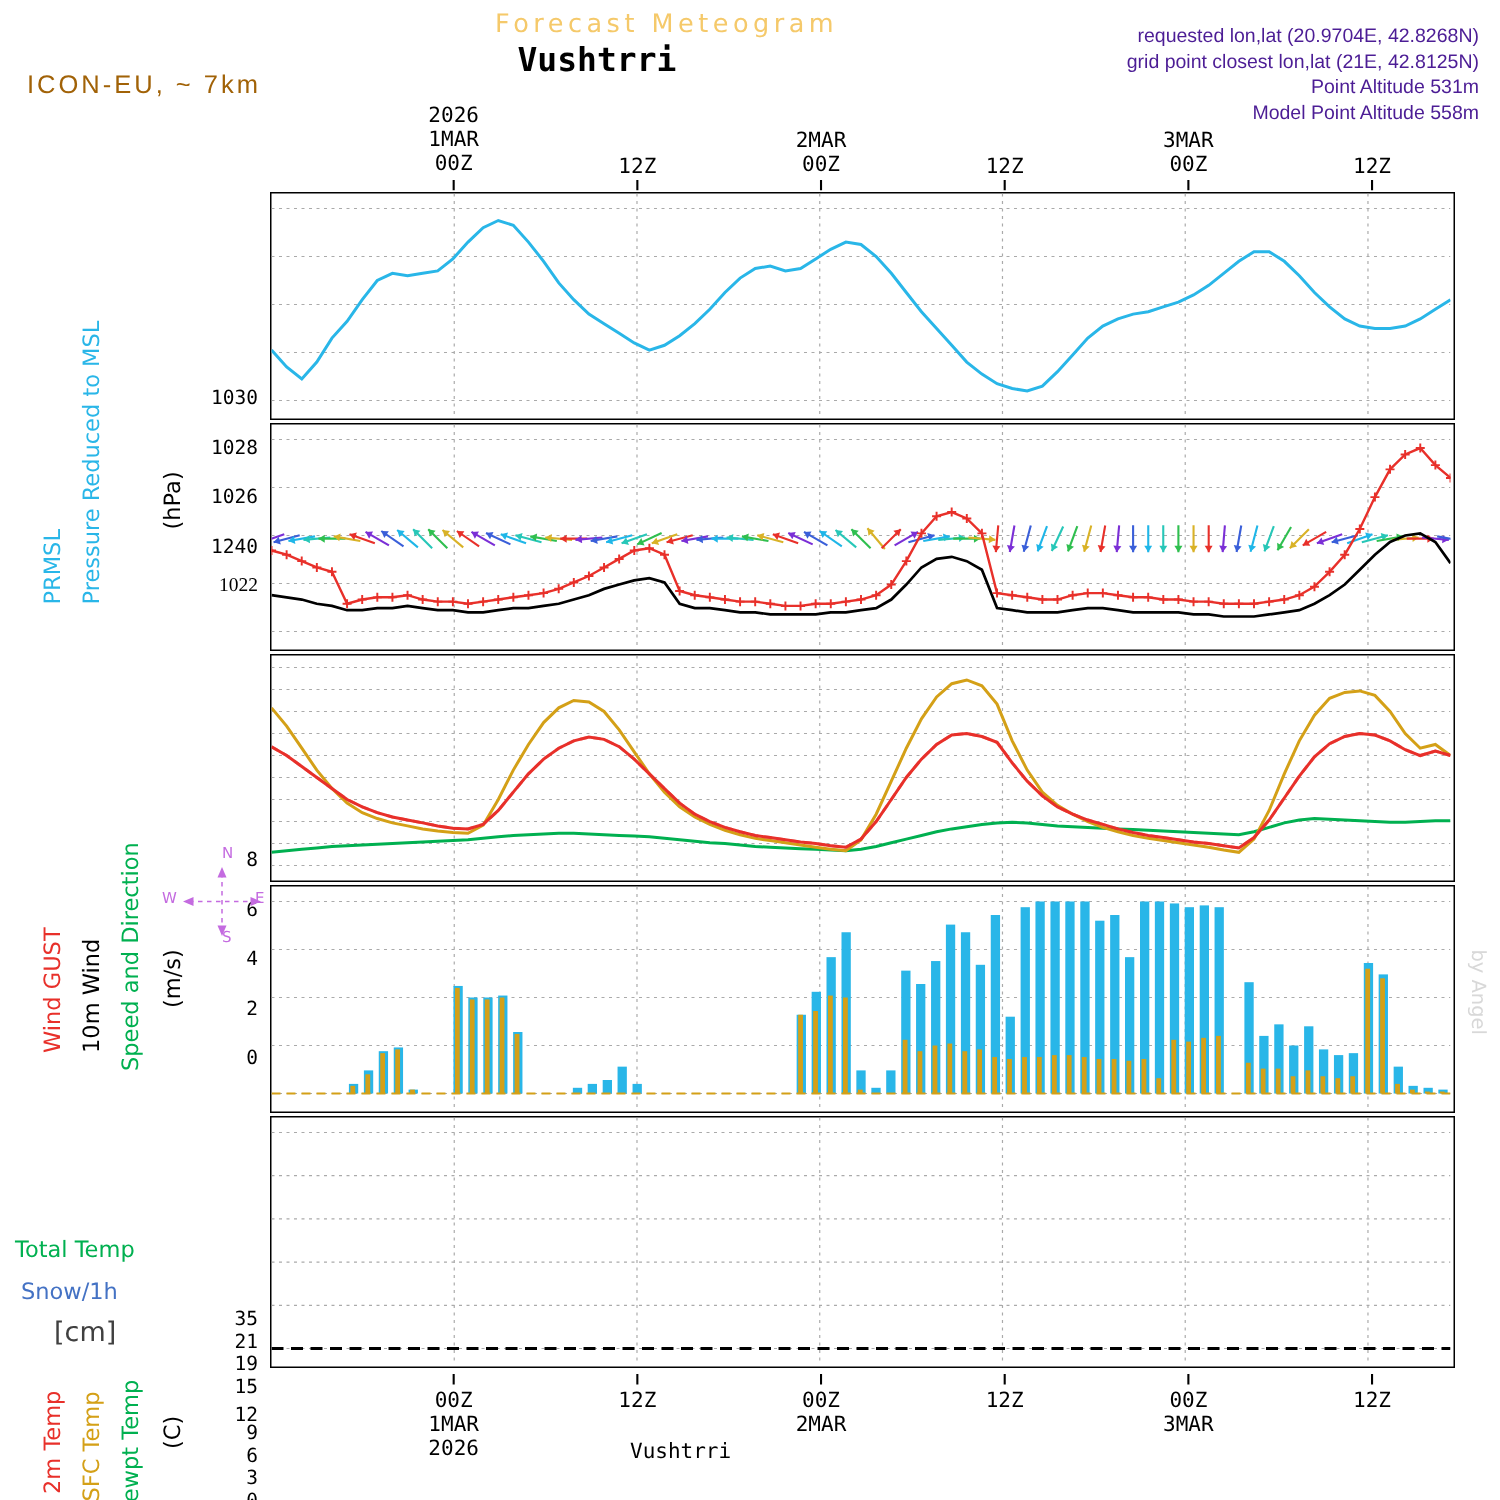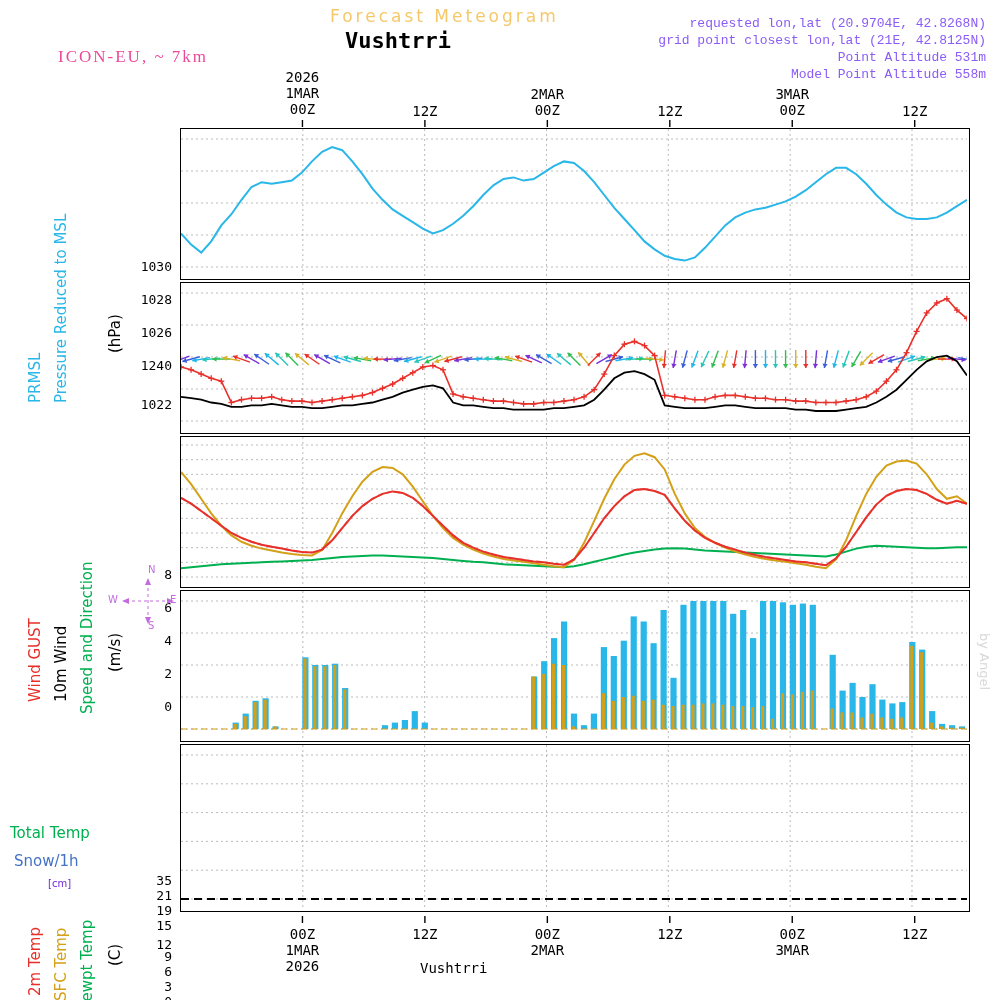--- a/index.html
+++ b/index.html
@@ -1,21 +1,21 @@
 <!DOCTYPE html>
 <html><head>
 <meta charset="utf-8">
 <style>
   html,body{margin:0;padding:0;background:#ffffff;}
   body{width:1000px;height:1000px;position:relative;font-family:"DejaVu Sans",sans-serif;overflow:hidden;}
   .abs{position:absolute;}
   .ttl-forecast{left:330px;top:6px;font-size:17px;letter-spacing:3px;color:#f5c96a;font-family:"DejaVu Sans",sans-serif;}
   .ttl-main{left:345px;top:28px;font-size:22px;font-weight:bold;color:#000;font-family:"DejaVu Sans Mono",monospace;}
-  .model{left:18px;top:47px;font-size:17px;letter-spacing:2px;color:#ec4899;font-family:Liberation Serif, serif;margin-left:40px;}
-  .meta{right:14px;font-size:13px;color:#8b5cf6;text-align:right;font-family:Liberation Mono, monospace;}
+  .model{left:18px;top:47px;font-size:17px;letter-spacing:2px;color:#a16207;font-family:Liberation Sans, sans-serif;}
+  .meta{right:14px;font-size:13px;color:#4c1d95;text-align:right;font-family:Liberation Sans, sans-serif;}
   .meta1{top:16px;}
   .meta2{top:33px;}
   .meta3{top:50px;}
   .meta4{top:67px;}
   .topaxis{left:180px;top:82px;width:790px;height:45px;}
   .tick-lbl{position:absolute;font-size:14px;font-family:"DejaVu Sans Mono",monospace;color:#000;text-align:center;}
   .panel{position:absolute;left:180px;border:1.6px solid #000;background:#fff;box-sizing:border-box;}
   .p1{top:128px;height:152px;width:790px;}
   .p2{top:282px;height:152px;width:790px;}
   .p3{top:436px;height:152px;width:790px;}
@@ -73,21 +73,21 @@
         <div>00Z</div>
       </div>
       <div class="tick-lbl" style="left: 694.7px; width: 80px; top: 21px;">
         <div>12Z</div>
       </div>
     </div>
 </div>
 
 <div class="abs yaxis-box" style="top:128px;height:152px;">
   <div id="p1-yticks">
-      <div class="ylab" style="top: 276px;">1022</div>
+      <div class="ylab" style="top: 262px; font-family: Liberation Serif, serif;">1022</div>
       <div class="ylab" style="top: 237px;">1240</div>
       <div class="ylab" style="top: 204px;">1026</div>
       <div class="ylab" style="top: 171px;">1028</div>
       <div class="ylab" style="top: 138px;">1030</div>
     </div>
   <div class="rot" style="left:26px;top:275px;transform:rotate(-90deg);font-size:15px;color:#29b6e8;">PRMSL</div>
   <div class="rot" style="left:52px;top:275px;transform:rotate(-90deg);font-size:15px;color:#29b6e8;">Pressure Reduced to MSL</div>
   <div class="rot" style="left:106px;top:225px;transform:rotate(-90deg);font-size:15px;color:#000;">(hPa)</div>
 </div>
 <div class="panel p1">
@@ -796,21 +796,21 @@
       <rect x="777.9" y="135.4" width="6.2" height="2.6" fill="#29b6e8"></rect>
       <rect x="778.9" y="136.7" width="3.2" height="1.3" fill="#d4a017"></rect>
       <line x1="0" y1="138" x2="786" y2="138" stroke="#d4a017" stroke-width="1.2" stroke-dasharray="6,4"></line>
     </svg>
 </div>
 
 <div class="abs yaxis-box" style="top:744px;height:168px;">
   <div id="p5-yticks"></div>
   <div class="abs" style="left:10px;top:80px;font-size:15px;color:#00b050;">Total  Temp</div>
   <div class="abs" style="left:14px;top:108px;font-size:15px;color:#4472c4;">Snow/1h</div>
-  <div class="abs" style="left:48px;top:134px;font-size:10px;color:#6d28d9;">[cm]</div>
+  <div class="abs" style="left:36px;top:134px;font-size:18px;color:#404040;">[cm]</div>
 
 </div>
 <div class="panel p5">
   <svg width="786" height="164" viewBox="0 0 786 164" preserveAspectRatio="none" id="svg-precip">
       <line x1="121.83" y1="0" x2="121.83" y2="164" stroke="#aaa" stroke-width="0.8" stroke-dasharray="2,3"></line>
       <line x1="243.66" y1="0" x2="243.66" y2="164" stroke="#aaa" stroke-width="0.8" stroke-dasharray="2,3"></line>
       <line x1="365.49" y1="0" x2="365.49" y2="164" stroke="#aaa" stroke-width="0.8" stroke-dasharray="2,3"></line>
       <line x1="487.32" y1="0" x2="487.32" y2="164" stroke="#aaa" stroke-width="0.8" stroke-dasharray="2,3"></line>
       <line x1="609.15" y1="0" x2="609.15" y2="164" stroke="#aaa" stroke-width="0.8" stroke-dasharray="2,3"></line>
       <line x1="730.98" y1="0" x2="730.98" y2="164" stroke="#aaa" stroke-width="0.8" stroke-dasharray="2,3"></line>

